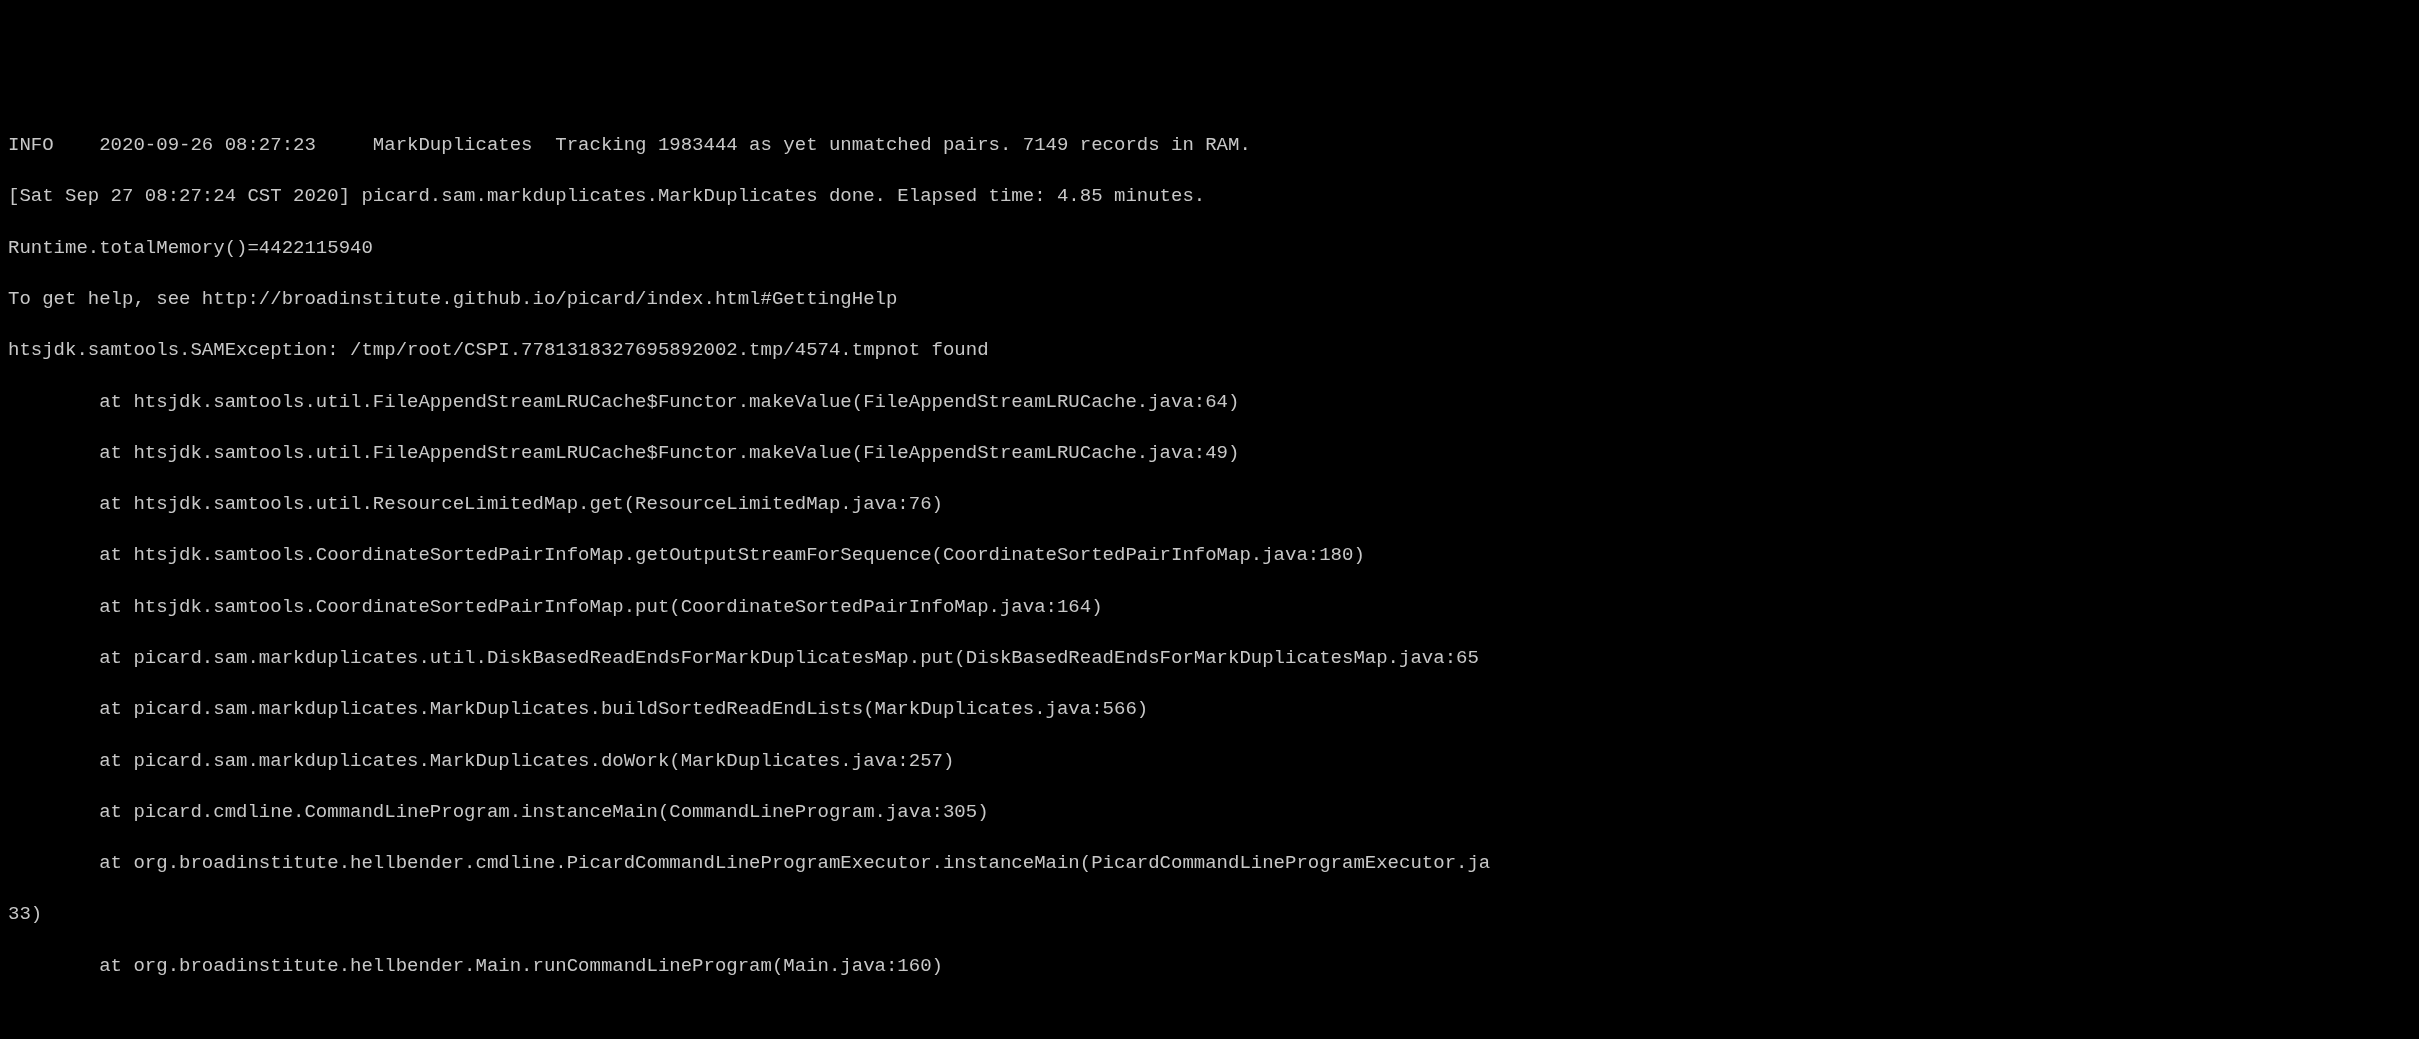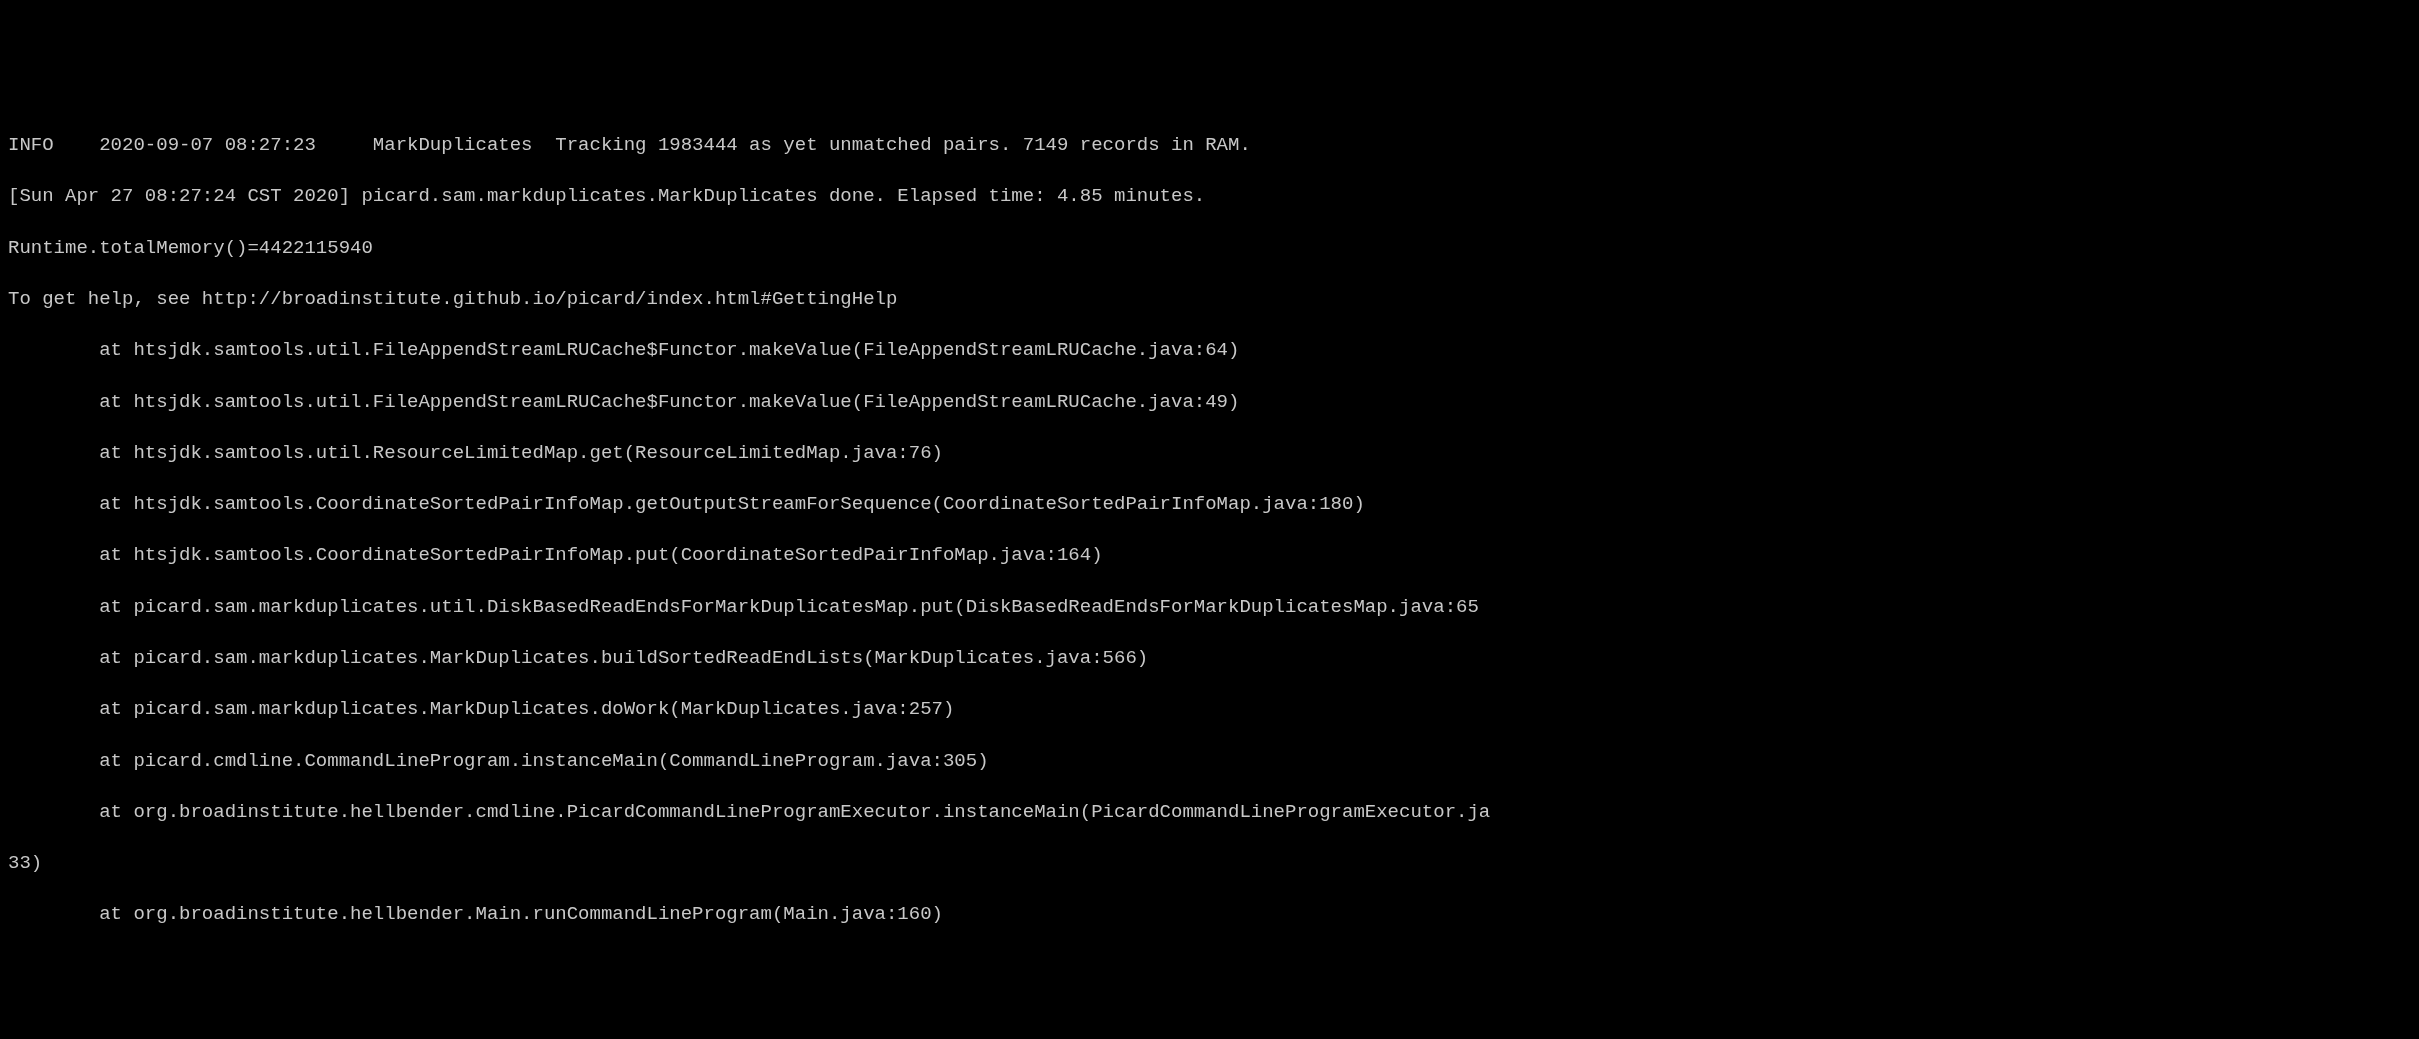--- a/index.html
+++ b/index.html
@@ -26,24 +26,25 @@
     white-space: pre;
     display: block;
   }
 </style>
 </head>
 <body>
 
 
 
 <div class="terminal">
-<span class="line">INFO    2020-09-07 08:27:23     MarkDuplicates  Tracking 1983444 as yet unmatched pairs. 7149 records in RAM.</span>
-<span class="line">[Sun Apr 27 08:27:24 CST 2020] picard.sam.markduplicates.MarkDuplicates done. Elapsed time: 4.85 minutes.</span>
+<span class="line">INFO    2020-09-26 08:27:23     MarkDuplicates  Tracking 1983444 as yet unmatched pairs. 7149 records in RAM.</span>
+<span class="line">[Sat Sep 27 08:27:24 CST 2020] picard.sam.markduplicates.MarkDuplicates done. Elapsed time: 4.85 minutes.</span>
 <span class="line">Runtime.totalMemory()=4422115940</span>
 <span class="line">To get help, see http://broadinstitute.github.io/picard/index.html#GettingHelp</span>
+<span class="line">htsjdk.samtools.SAMException: /tmp/root/CSPI.7781318327695892002.tmp/4574.tmpnot found</span>
 <span class="line">        at htsjdk.samtools.util.FileAppendStreamLRUCache$Functor.makeValue(FileAppendStreamLRUCache.java:64)</span>
 <span class="line">        at htsjdk.samtools.util.FileAppendStreamLRUCache$Functor.makeValue(FileAppendStreamLRUCache.java:49)</span>
 <span class="line">        at htsjdk.samtools.util.ResourceLimitedMap.get(ResourceLimitedMap.java:76)</span>
 <span class="line">        at htsjdk.samtools.CoordinateSortedPairInfoMap.getOutputStreamForSequence(CoordinateSortedPairInfoMap.java:180)</span>
 <span class="line">        at htsjdk.samtools.CoordinateSortedPairInfoMap.put(CoordinateSortedPairInfoMap.java:164)</span>
 <span class="line">        at picard.sam.markduplicates.util.DiskBasedReadEndsForMarkDuplicatesMap.put(DiskBasedReadEndsForMarkDuplicatesMap.java:65</span>
 <span class="line">        at picard.sam.markduplicates.MarkDuplicates.buildSortedReadEndLists(MarkDuplicates.java:566)</span>
 <span class="line">        at picard.sam.markduplicates.MarkDuplicates.doWork(MarkDuplicates.java:257)</span>
 <span class="line">        at picard.cmdline.CommandLineProgram.instanceMain(CommandLineProgram.java:305)</span>
 <span class="line">        at org.broadinstitute.hellbender.cmdline.PicardCommandLineProgramExecutor.instanceMain(PicardCommandLineProgramExecutor.ja</span>

